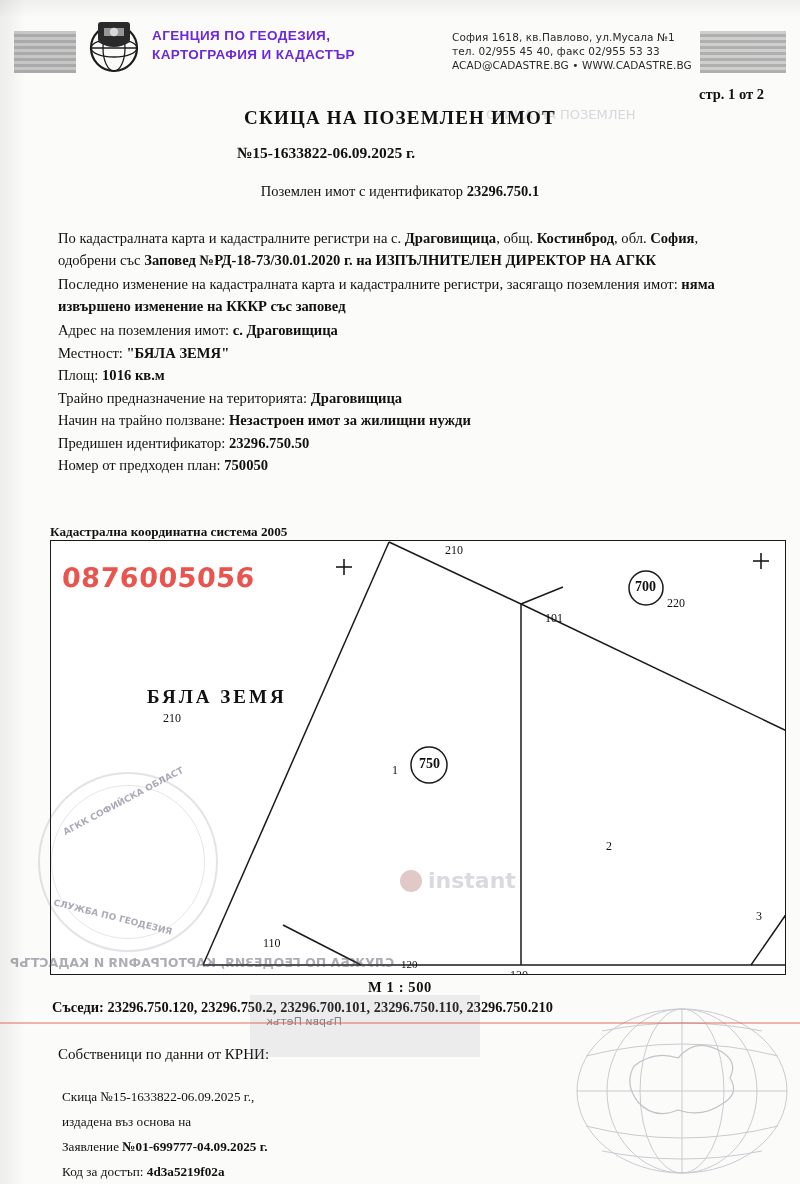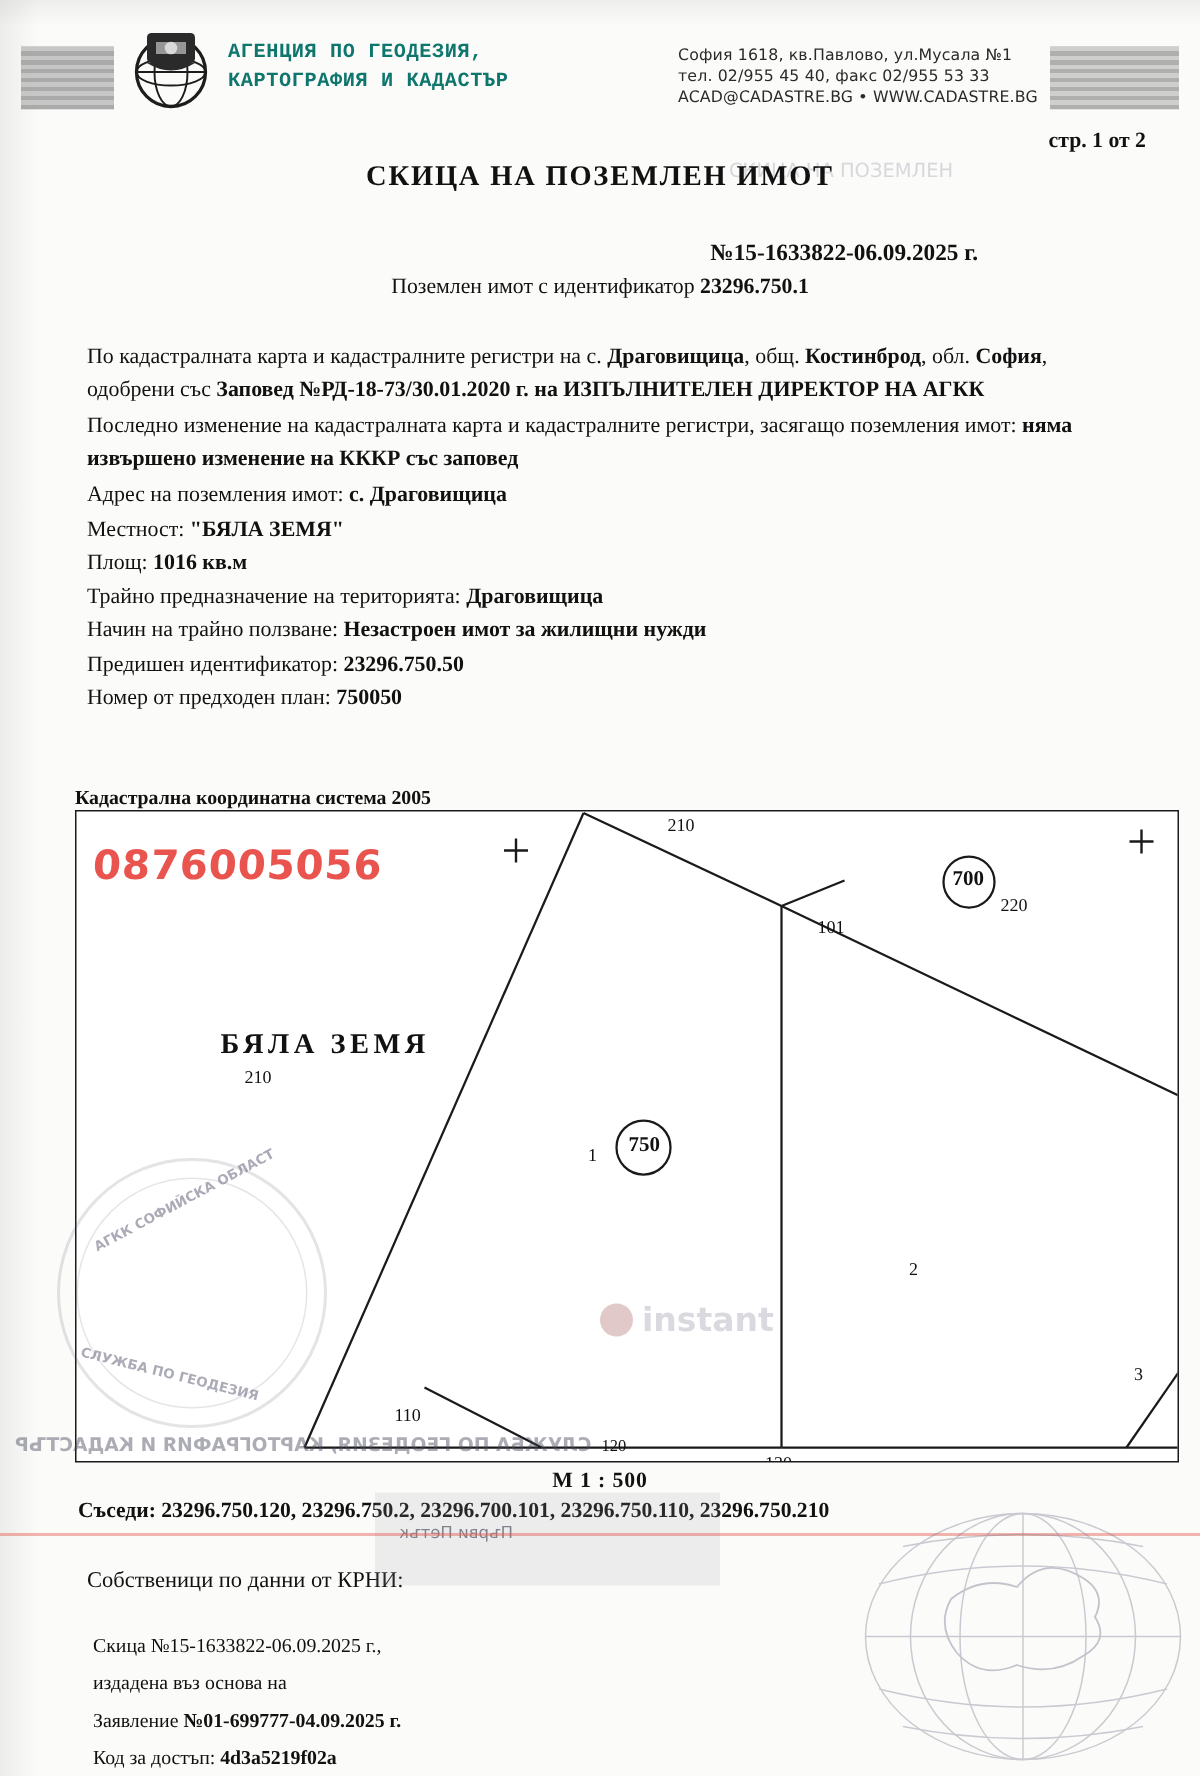--- a/index.html
+++ b/index.html
@@ -42,26 +42,26 @@
   }
   .hdr-logo {
     position: absolute;
     left: 82px; top: 12px;
     width: 64px; height: 64px;
   }
   .hdr-agency {
     position: absolute;
     left: 152px; top: 26px;
     width: 260px;
-    font-family: Liberation Mono, monospace;
+    font-family: Liberation Sans, sans-serif;
     font-weight: bold;
     font-size: 13.5px;
     line-height: 19px;
     letter-spacing: .4px;
-    color: #0f766e;
+    color: #6d28d9;
   }
   .hdr-contact {
     position: absolute;
     left: 452px; top: 30px;
     width: 250px;
     font-family: "DejaVu Sans", sans-serif;
     font-size: 10.5px;
     line-height: 14px;
     color: #2a2a2a;
     letter-spacing: .1px;
@@ -84,24 +84,23 @@
     position: absolute;
     left: 0; top: 107px; width: 800px;
     text-align: center;
     font-size: 19px;
     font-weight: bold;
     letter-spacing: 1.2px;
   }
   .doc-number {
     position: absolute;
     left: 0; top: 144px; width: 652px;
-    text-align: right;
+    text-align: center;
     font-size: 15.5px;
     font-weight: bold;
-    margin-top: 16px;
   }
   .doc-ident {
     position: absolute;
     left: 0; top: 183px; width: 800px;
     text-align: center;
     font-size: 14.5px;
   }
   .doc-ident b { font-weight: bold; }
 
   

